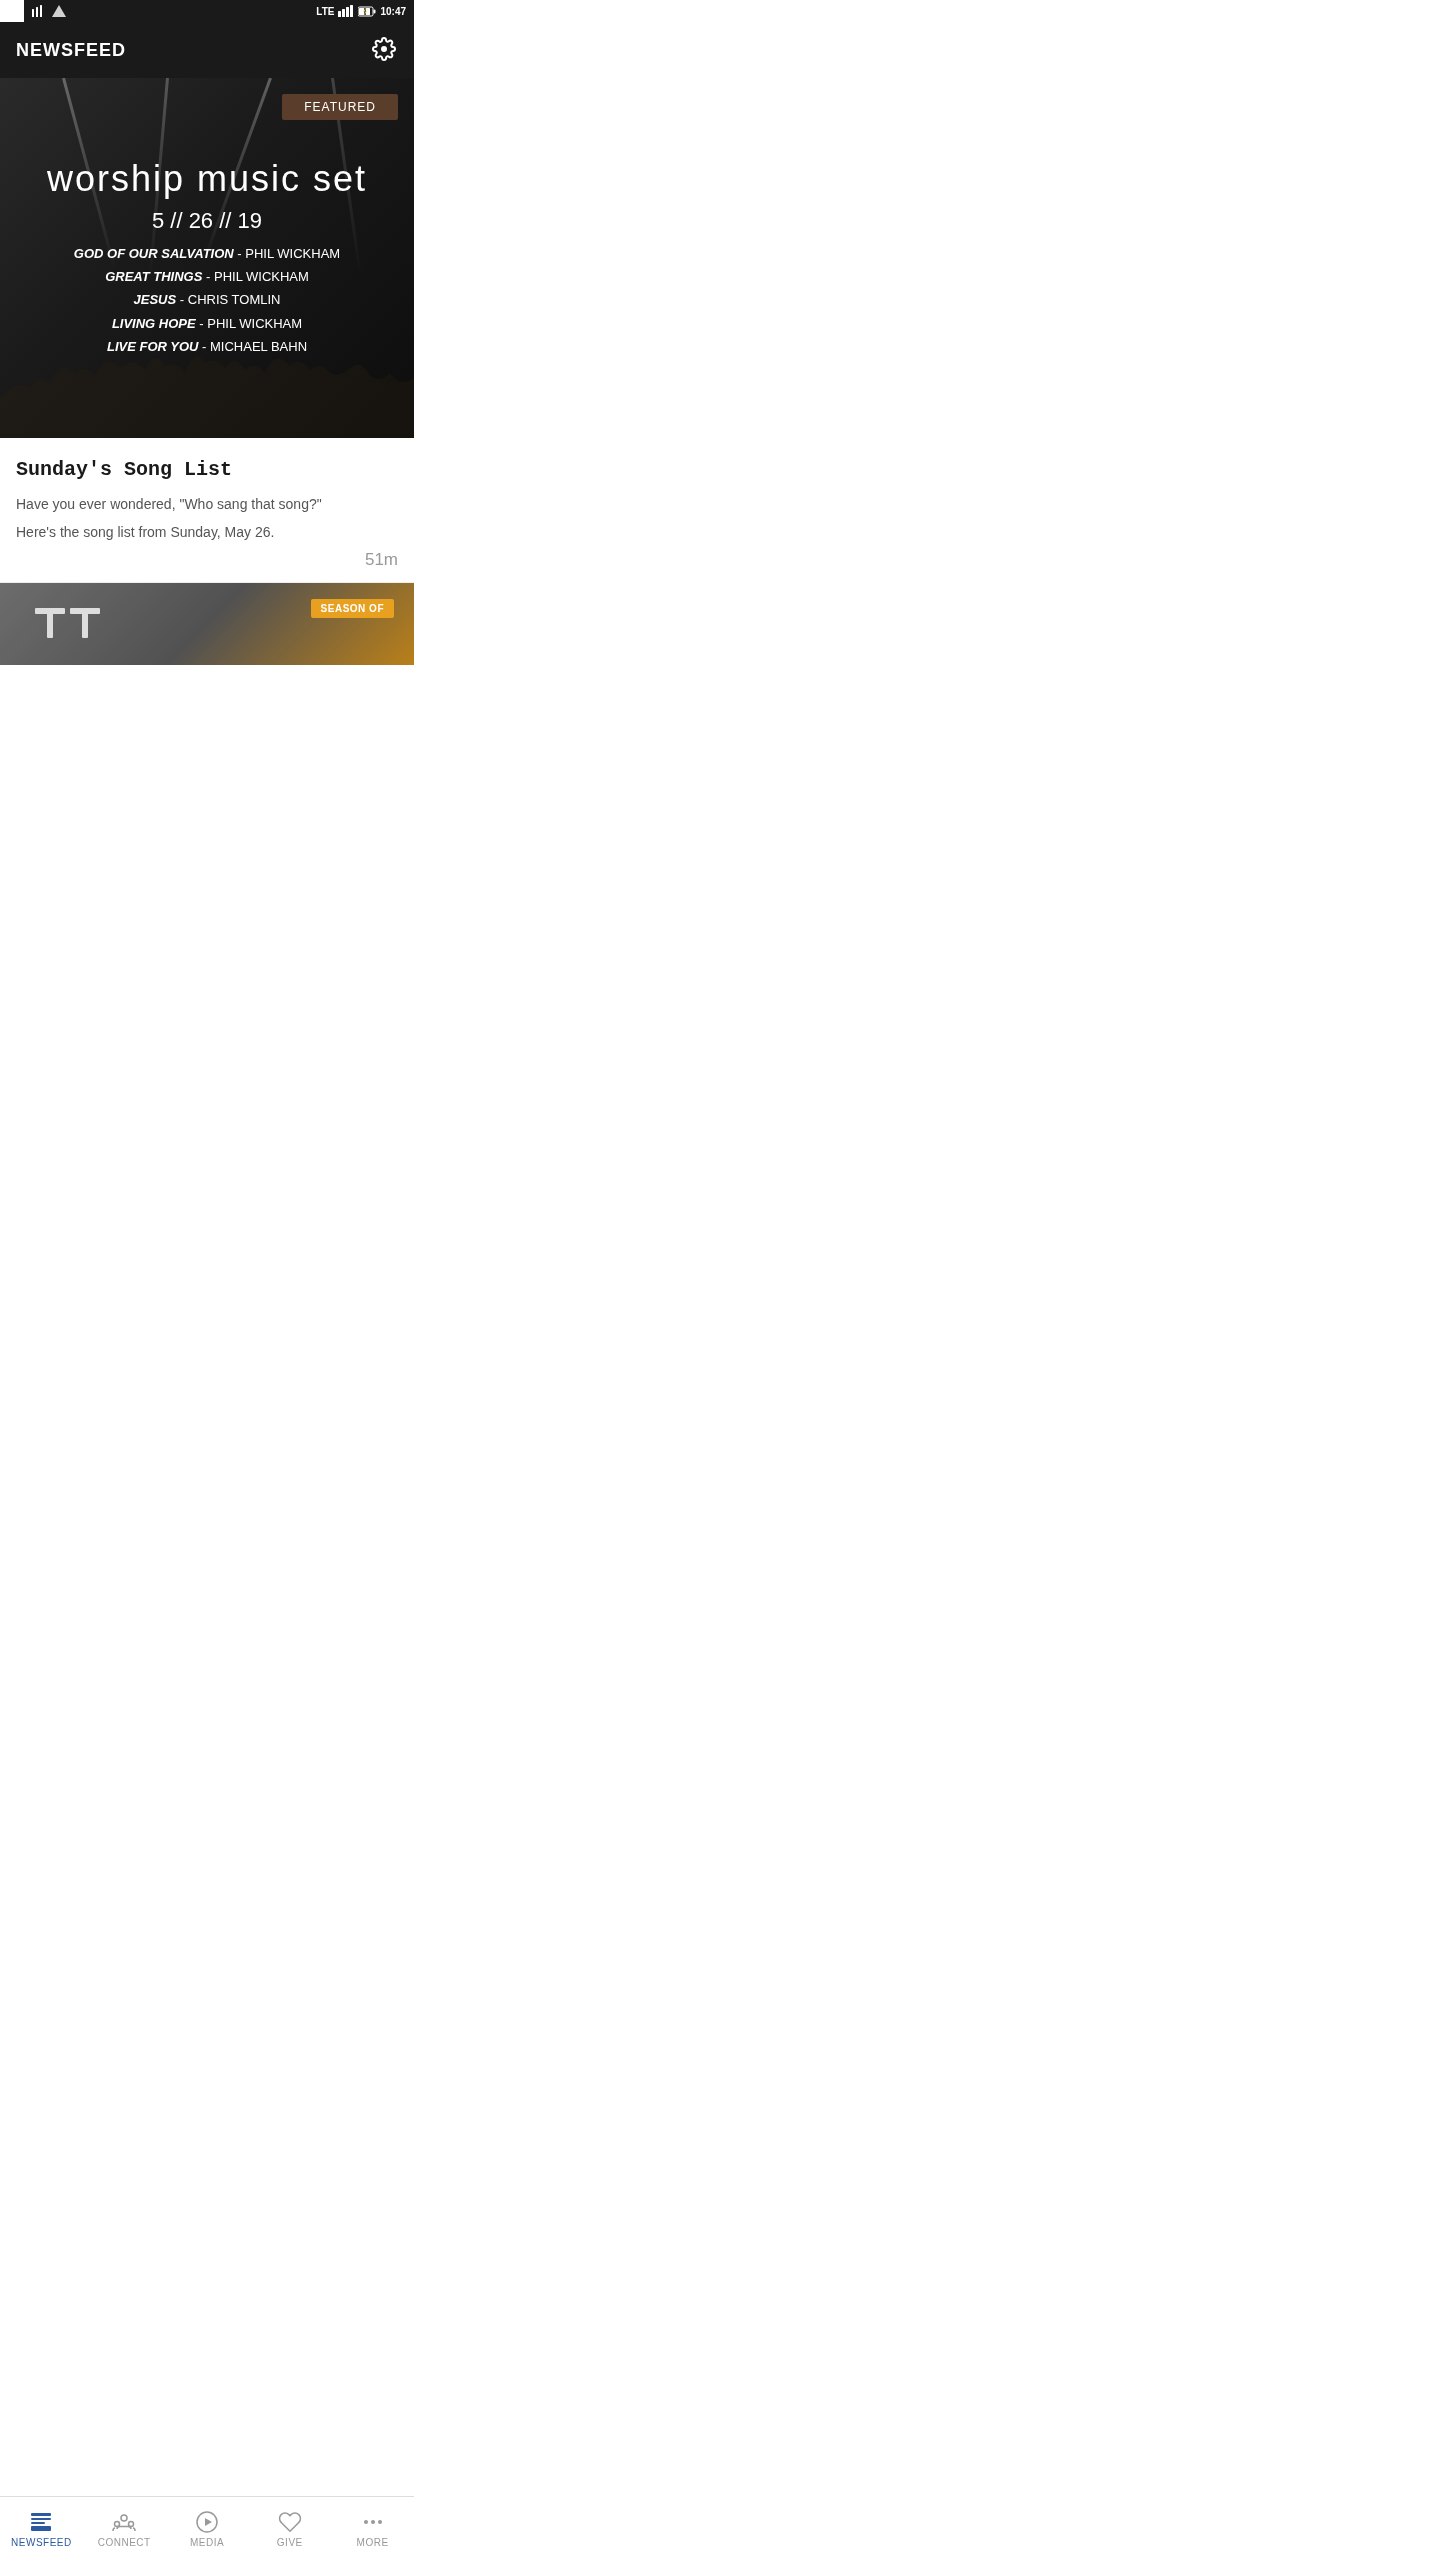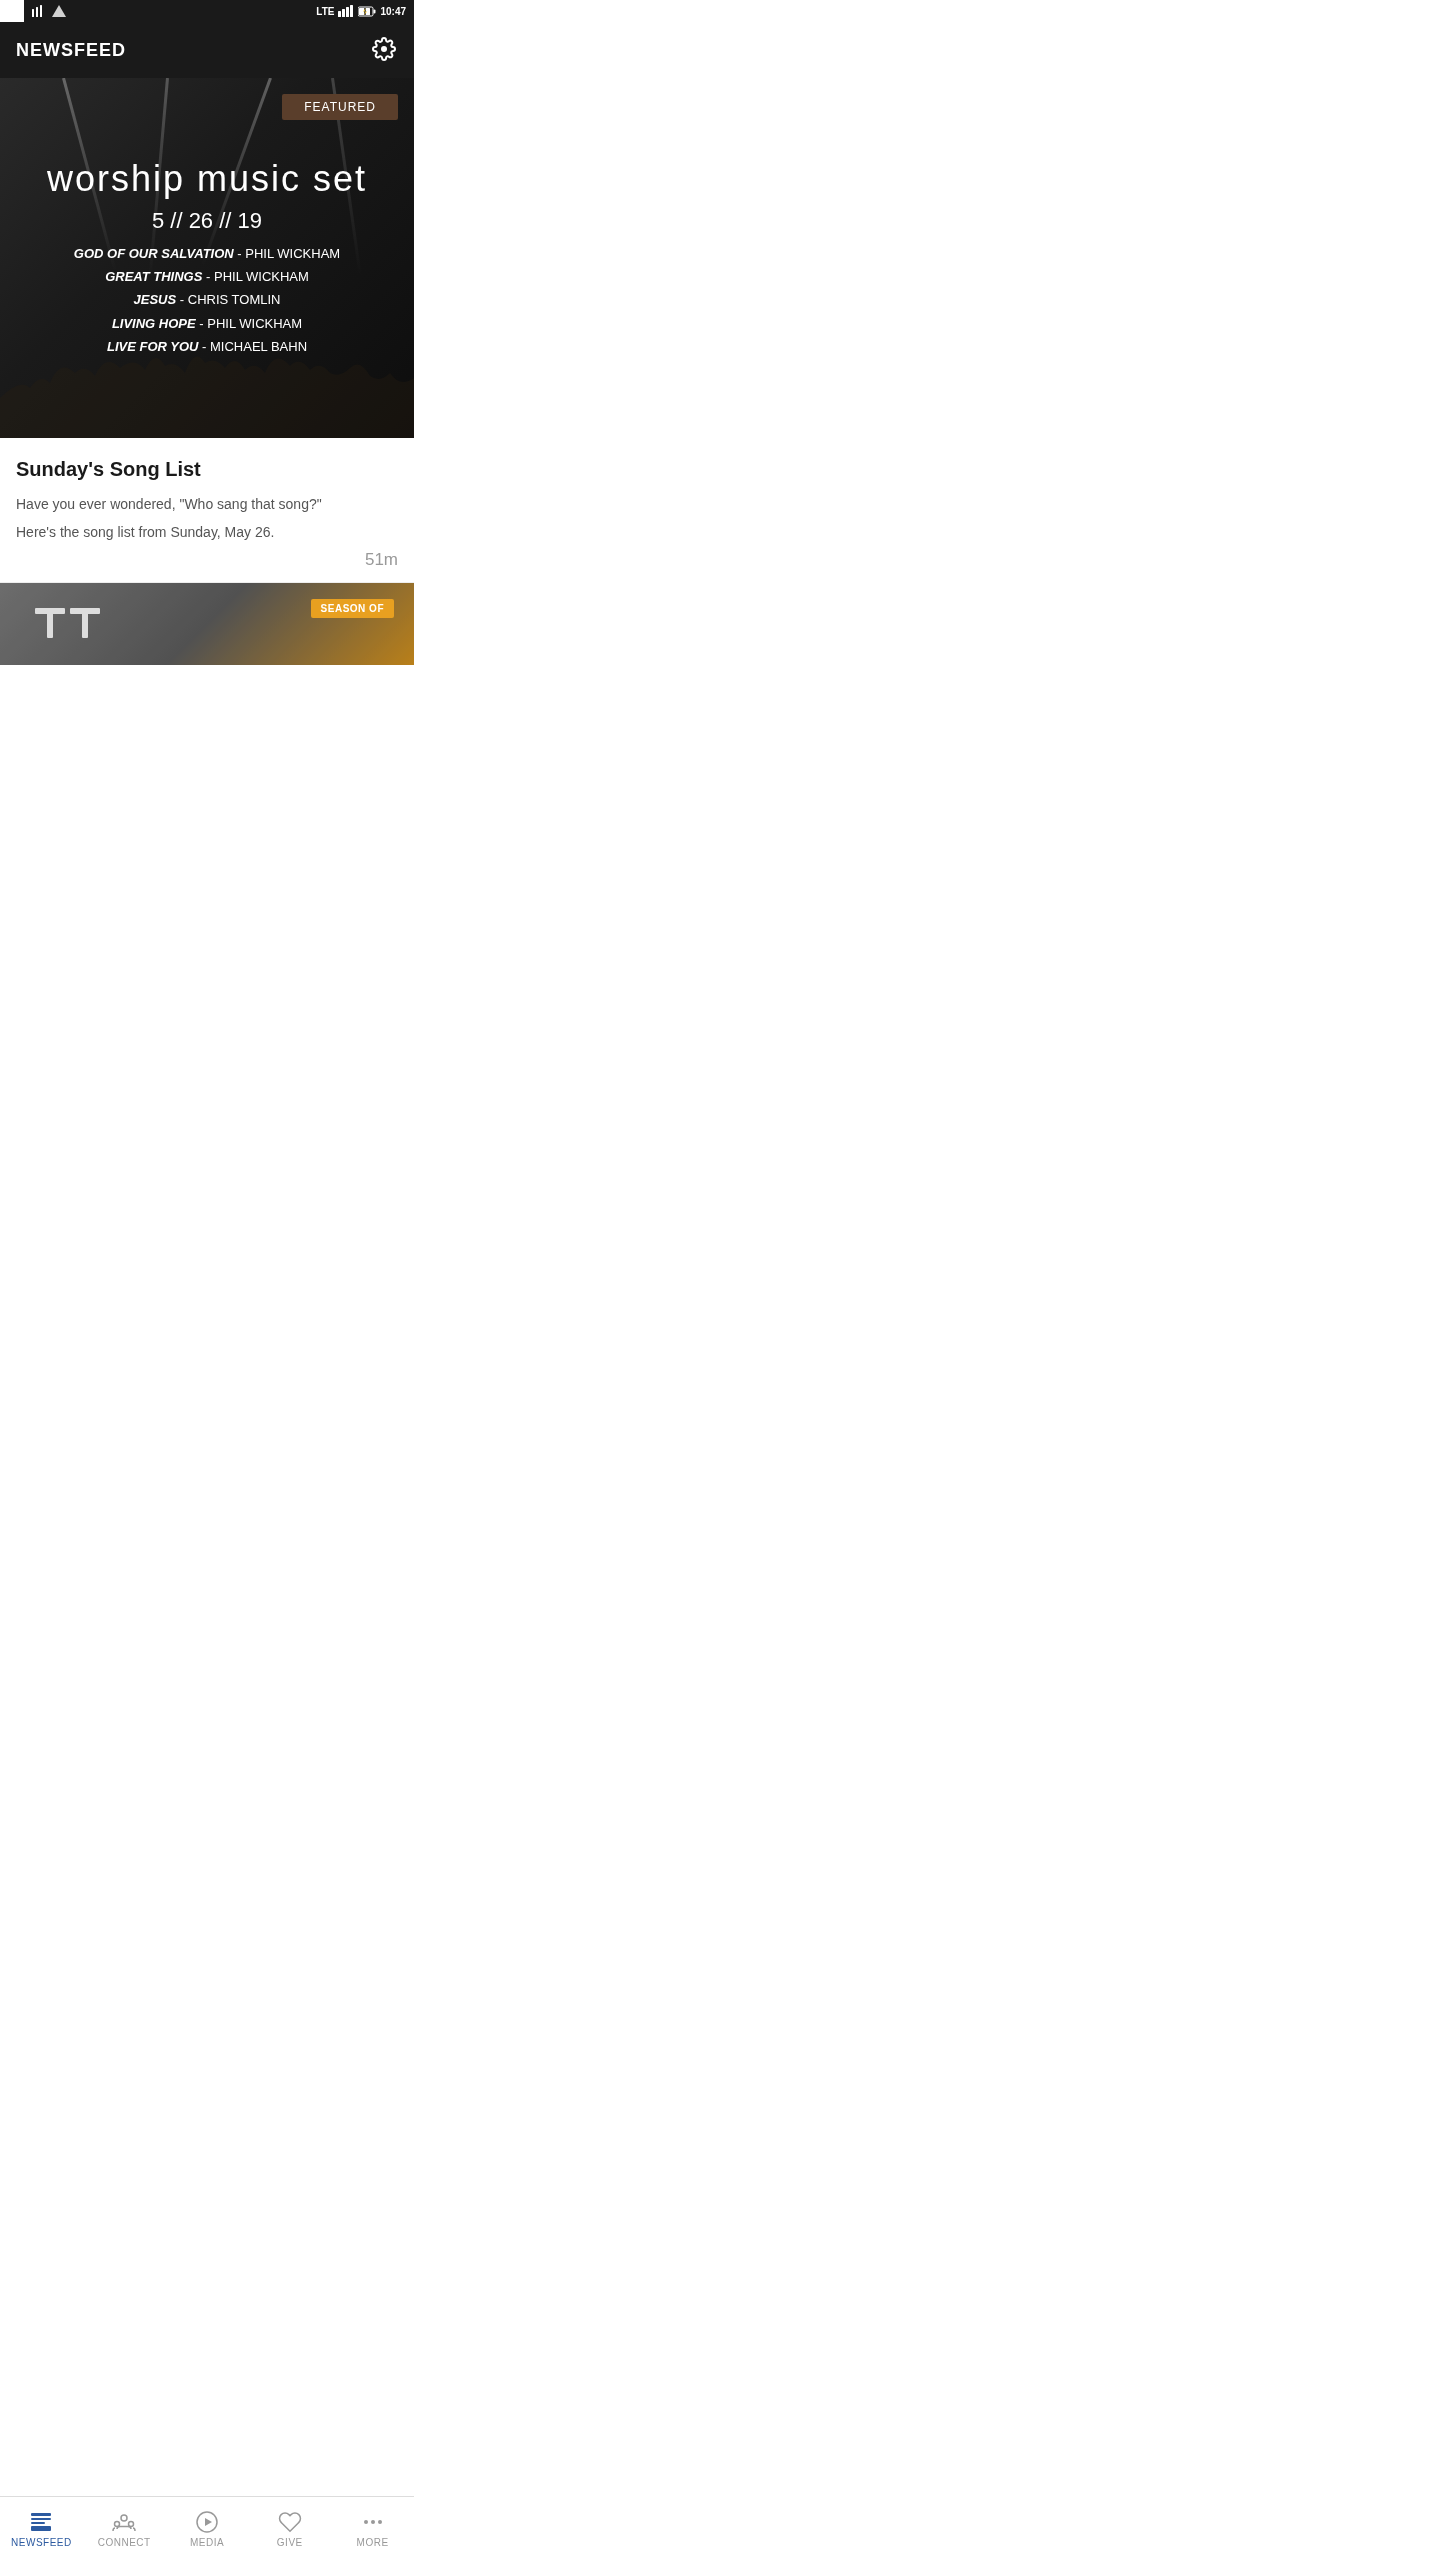--- a/index.html
+++ b/index.html
@@ -147,20 +147,21 @@
       background: #fff;
       padding: 20px 16px 12px;
       border-bottom: 1px solid #eee;
     }
 
     .content-title {
       font-size: 20px;
       font-weight: 600;
       color: #1a1a1a;
       margin-bottom: 12px;
+      font-family: Liberation Mono, monospace;
     }
 
     .content-description {
       font-size: 14px;
       color: #555;
       line-height: 1.6;
       margin-bottom: 6px;
     }
 
     .content-timestamp {

